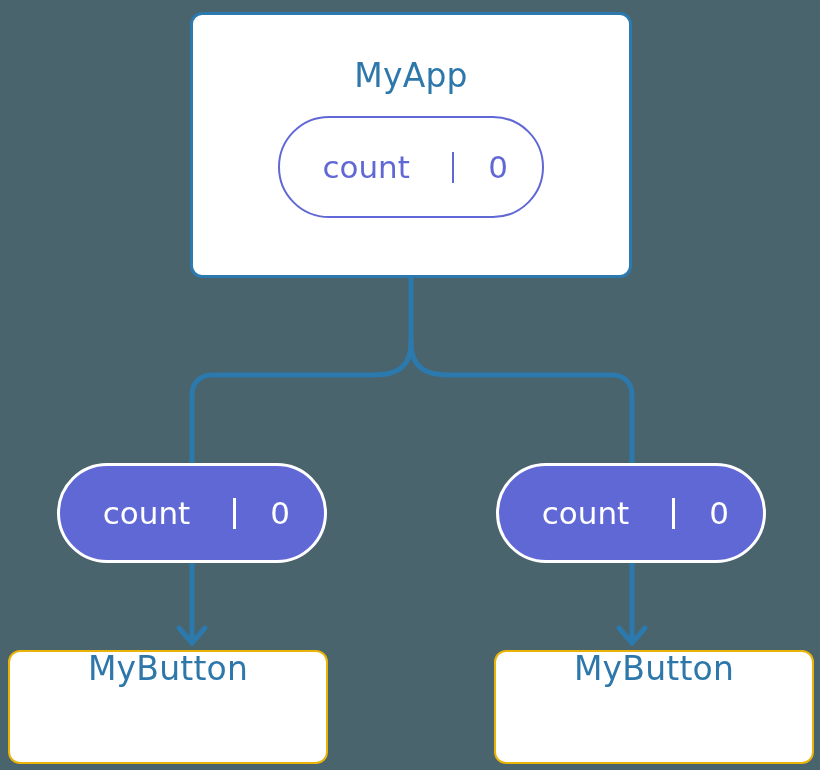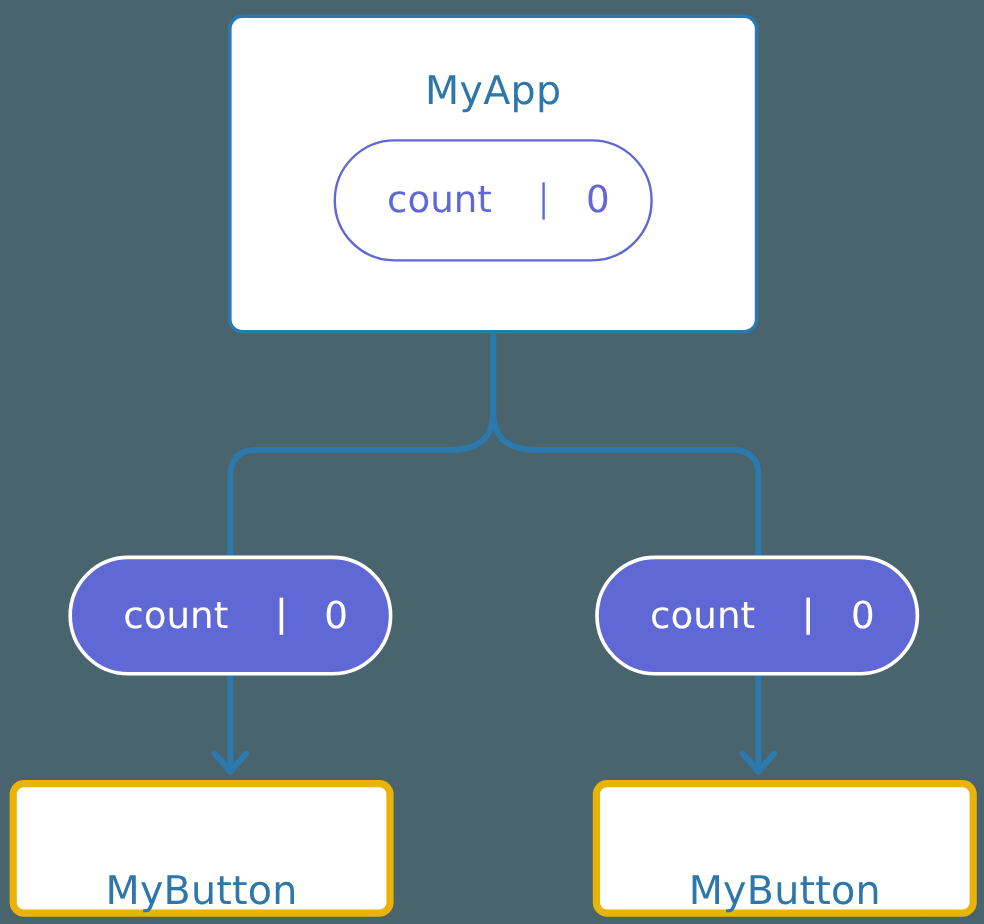--- a/index.html
+++ b/index.html
@@ -124,24 +124,24 @@
     height: 100px;
   }
   #child-state-pill-right .pill-key { width: 173px; }
   #child-state-pill-right .pill-value { width: 91px; }
 
   
   .leaf-card {
     position: absolute;
     box-sizing: border-box;
     background: #ffffff;
-    border: 6px solid #eab308;
+    border: 2px solid #eab308;
     border-radius: 12px;
     display: flex;
-    align-items: flex-end;
+    align-items: flex-start;
     justify-content: center;
     z-index: 3;
   }
   #leaf-card-left {
     left: 8px;
     top: 650px;
     width: 320px;
     height: 114px;
   }
   #leaf-card-right {

